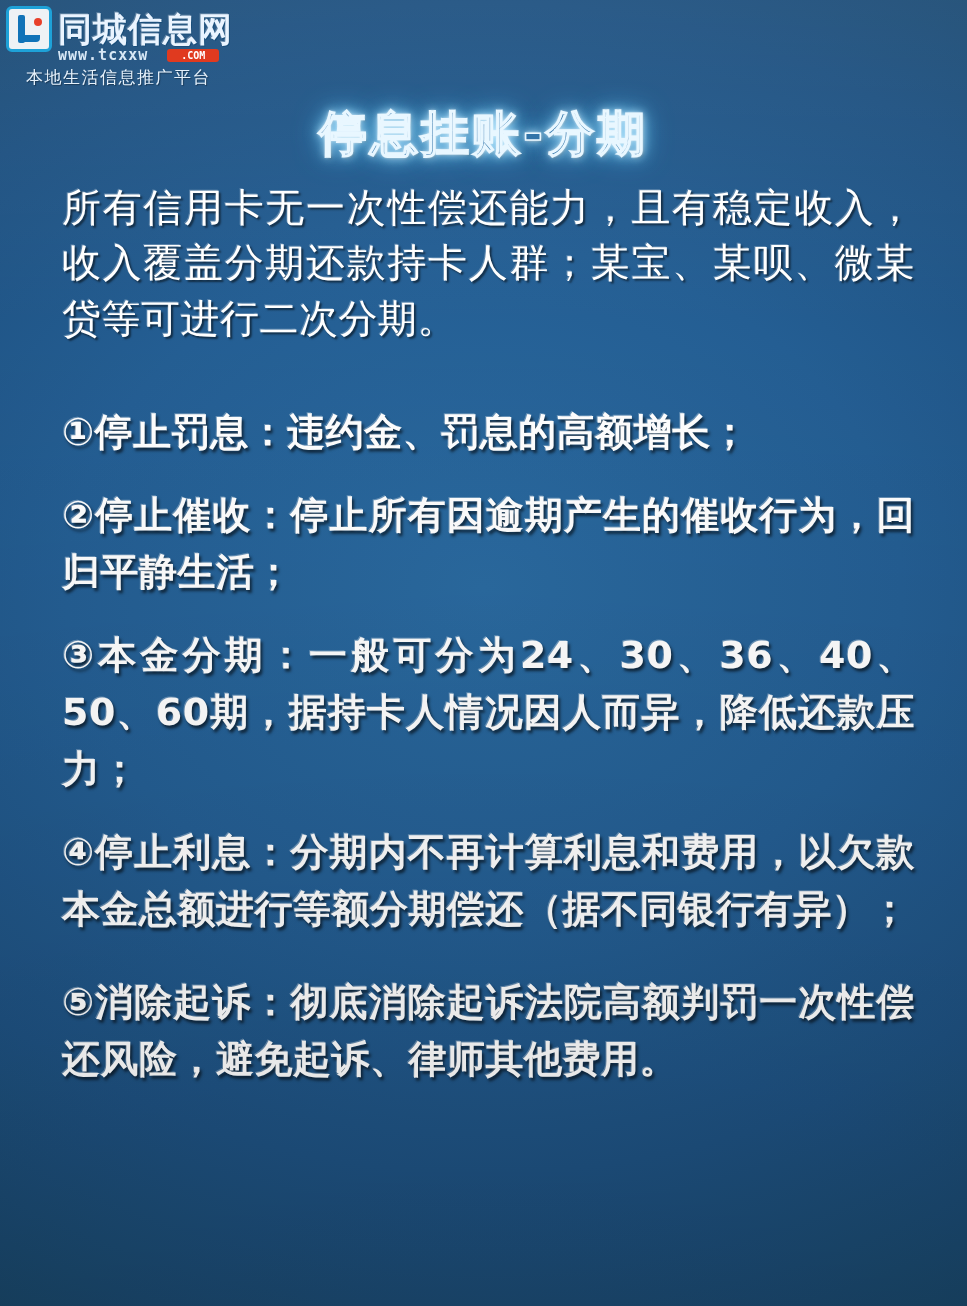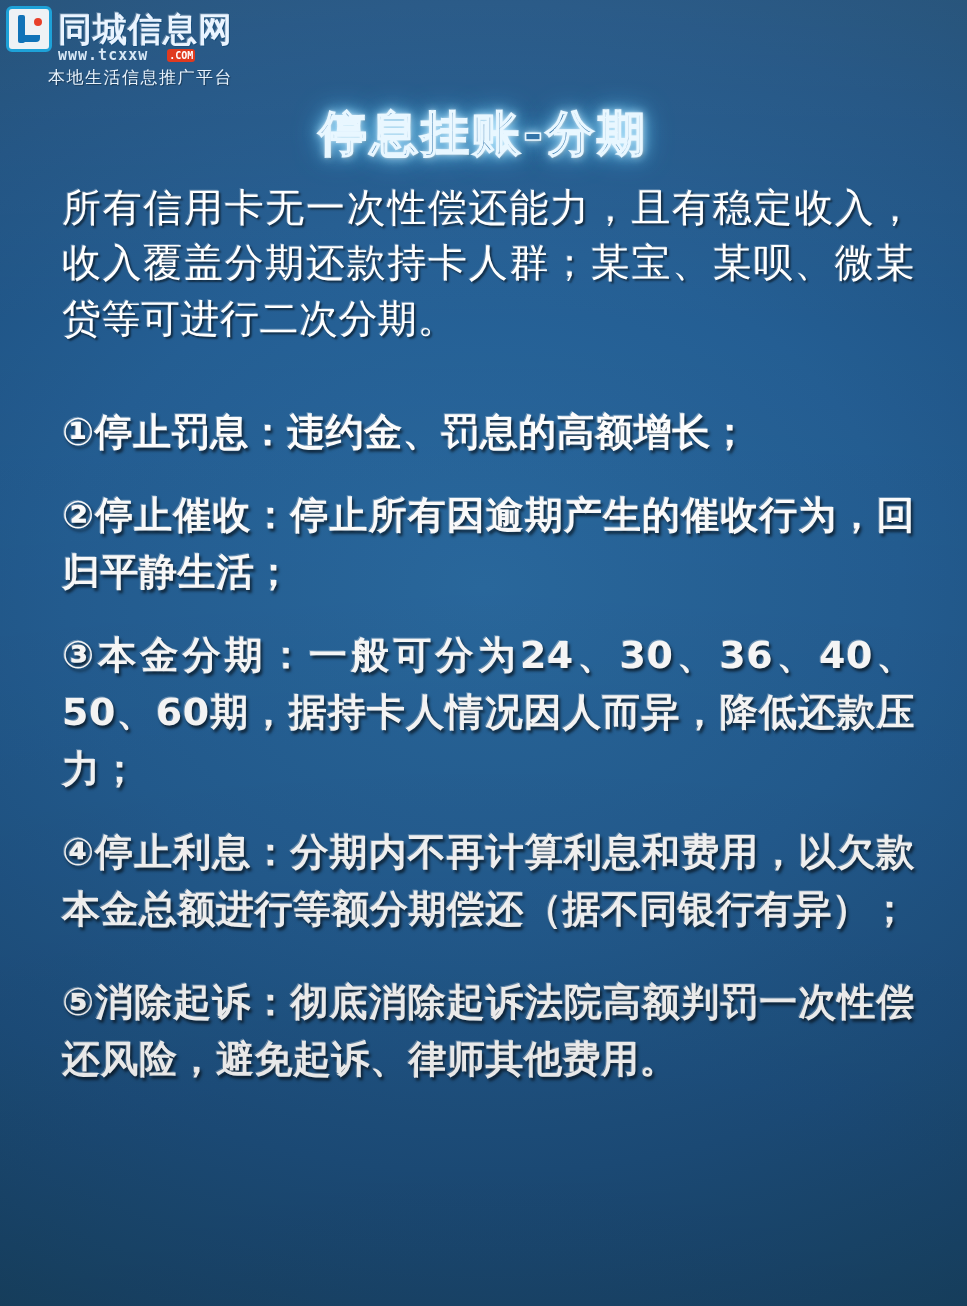--- a/index.html
+++ b/index.html
@@ -27,21 +27,20 @@
     background: linear-gradient(180deg, rgba(255,255,255,0.06) 0%, rgba(0,0,0,0) 25%, rgba(0,0,0,0.12) 100%);
   }
 
   
   .watermark {
     position: absolute;
     top: 6px;
     left: 6px;
     z-index: 5;
     user-select: none;
-    text-align: right;
   }
   .wm-row {
     display: flex;
     align-items: center;
     gap: 6px;
   }
   .wm-logo {
     width: 46px;
     height: 46px;
     border: 3px solid #1ea2d8;
@@ -100,30 +99,31 @@
     color: #d8e8f6;
     letter-spacing: 1px;
   }
   .wm-url-badge {
     font-family: "DejaVu Sans Mono", "Liberation Mono", monospace;
     font-size: 10px;
     font-weight: bold;
     color: #ffffff;
     background: #e03a1f;
     border-radius: 3px;
-    padding: 0 2px;
+    padding: 0 14px;
     line-height: 13px;
   }
   .wm-sub {
     margin-top: 2px;
     font-size: 17px;
     color: #e6f1fb;
     letter-spacing: 1.5px;
     text-shadow: 1px 1px 1px rgba(0,0,0,0.35);
     white-space: nowrap;
+    margin-left: 20px;
   }
 
   
   .headline {
     position: absolute;
     top: 70px;
     left: 0;
     width: 100%;
     text-align: center;
     font-size: 48px;

